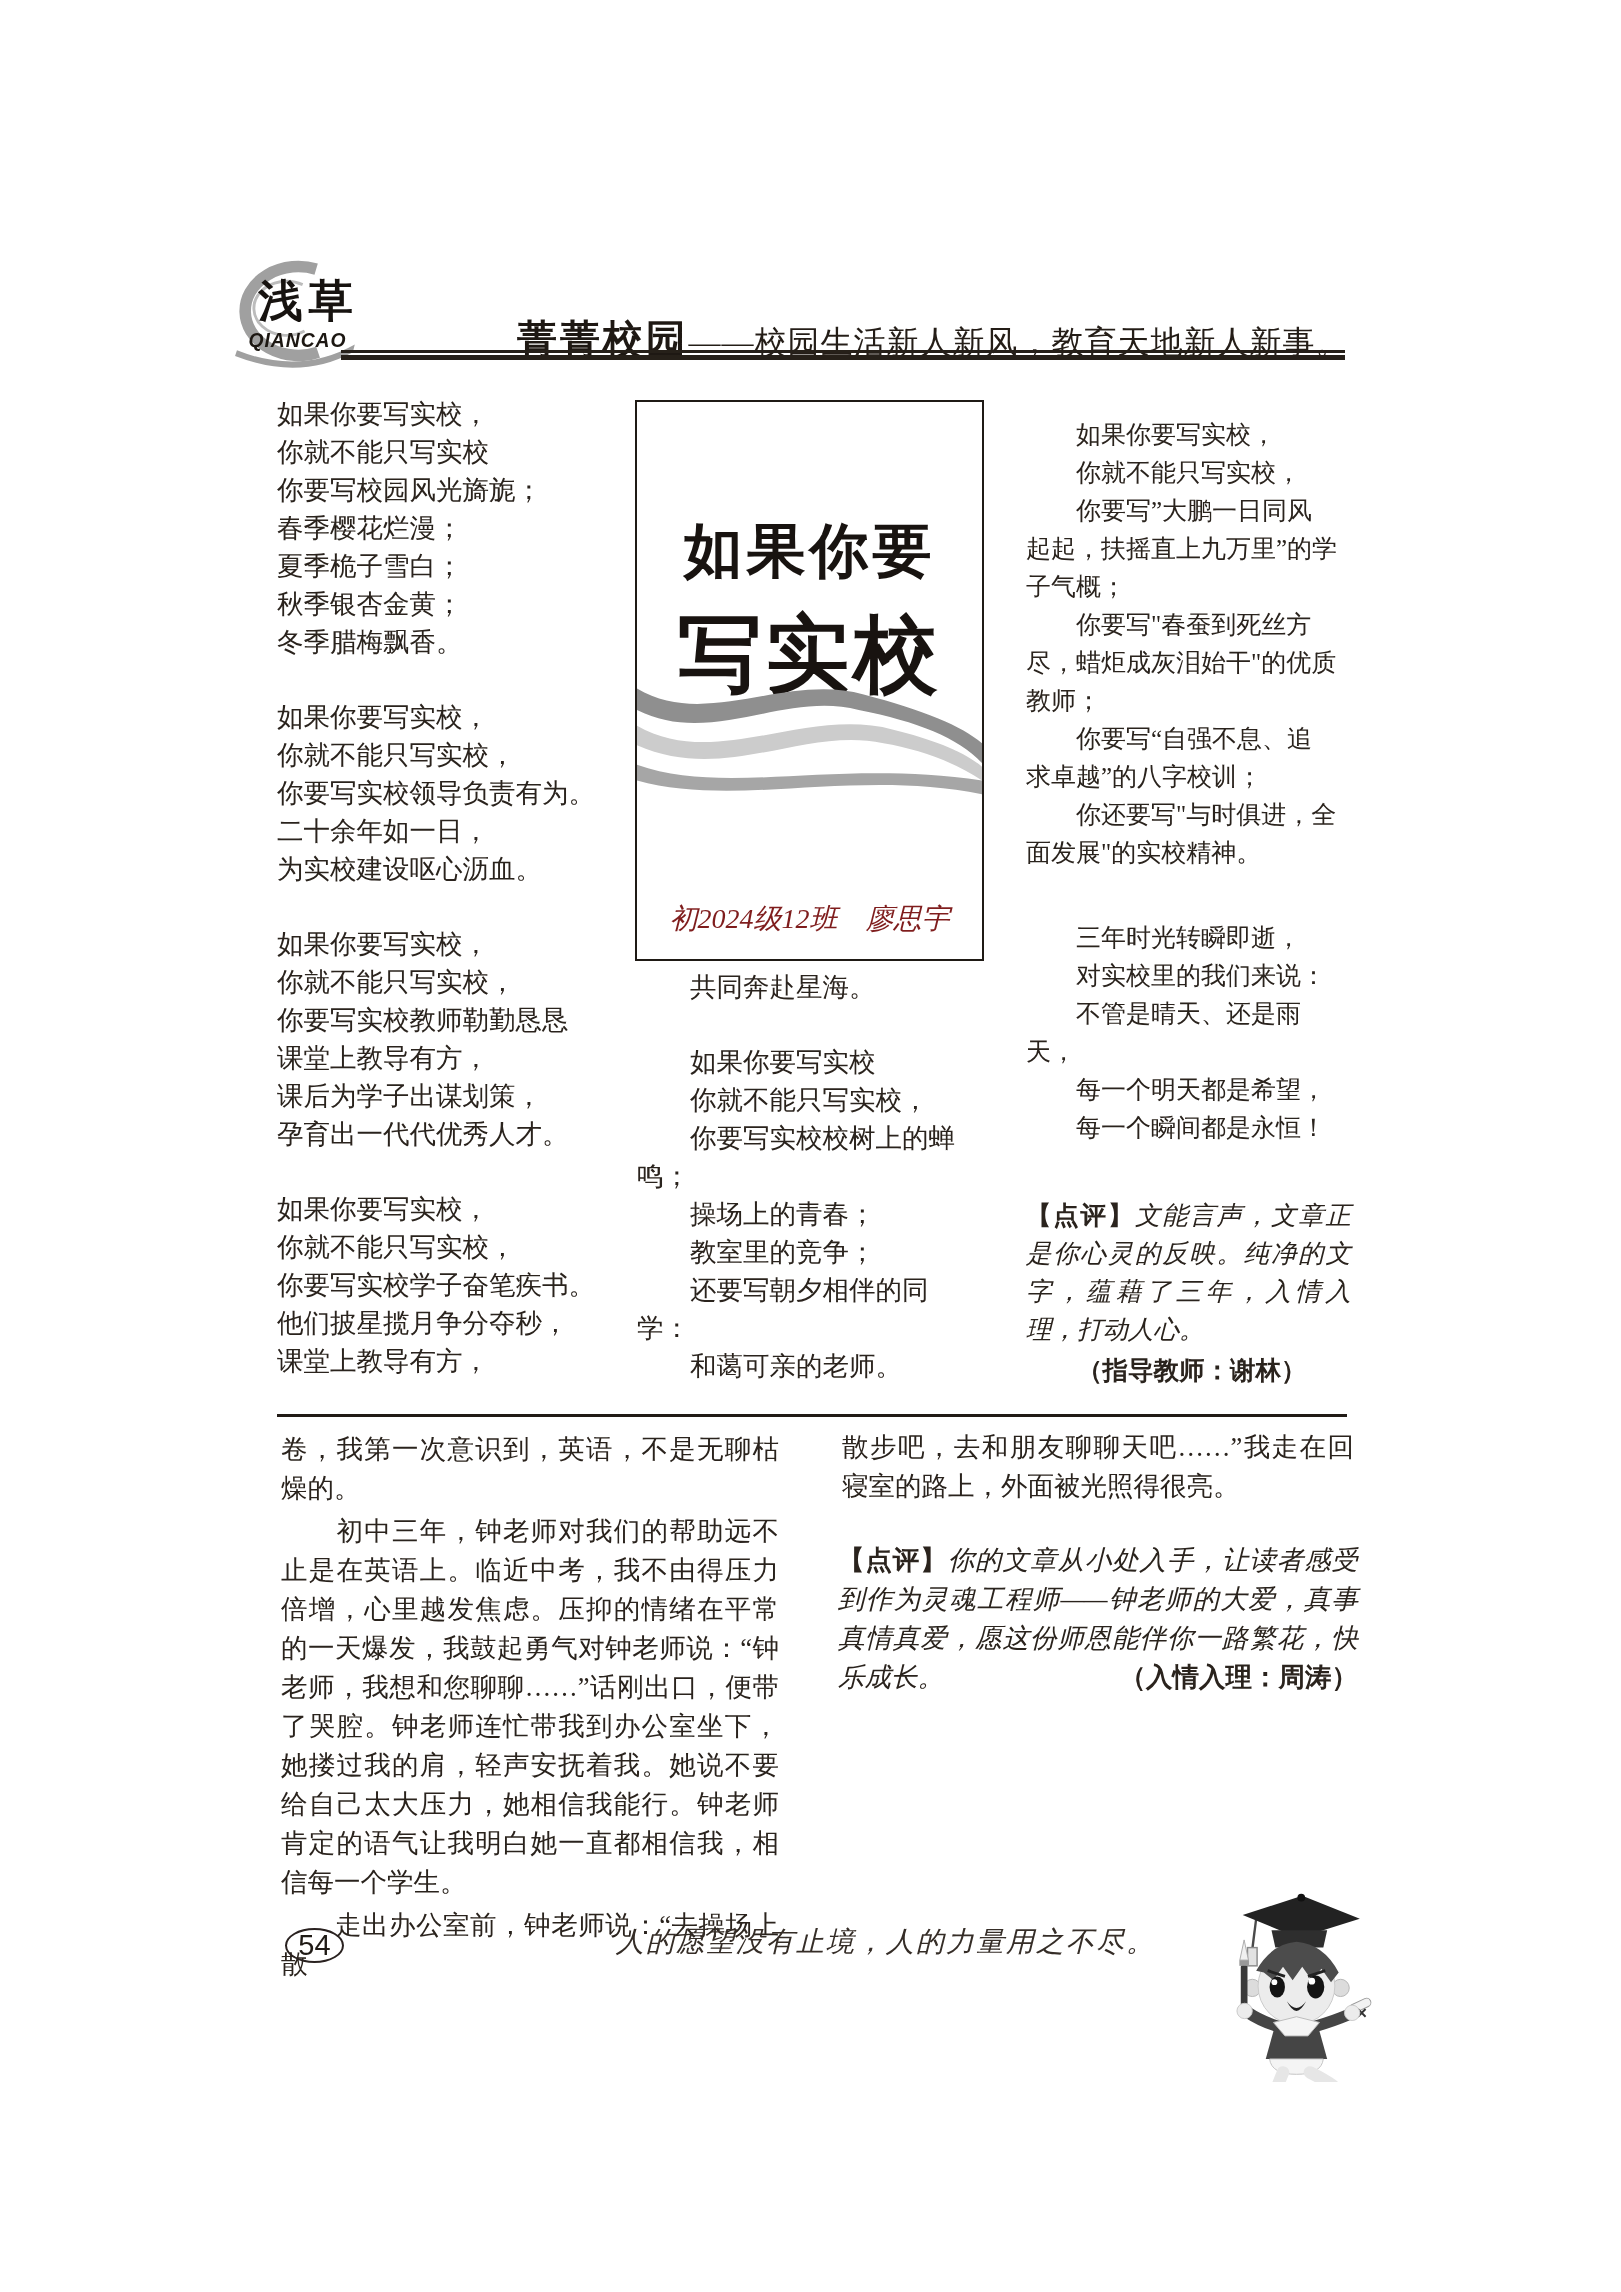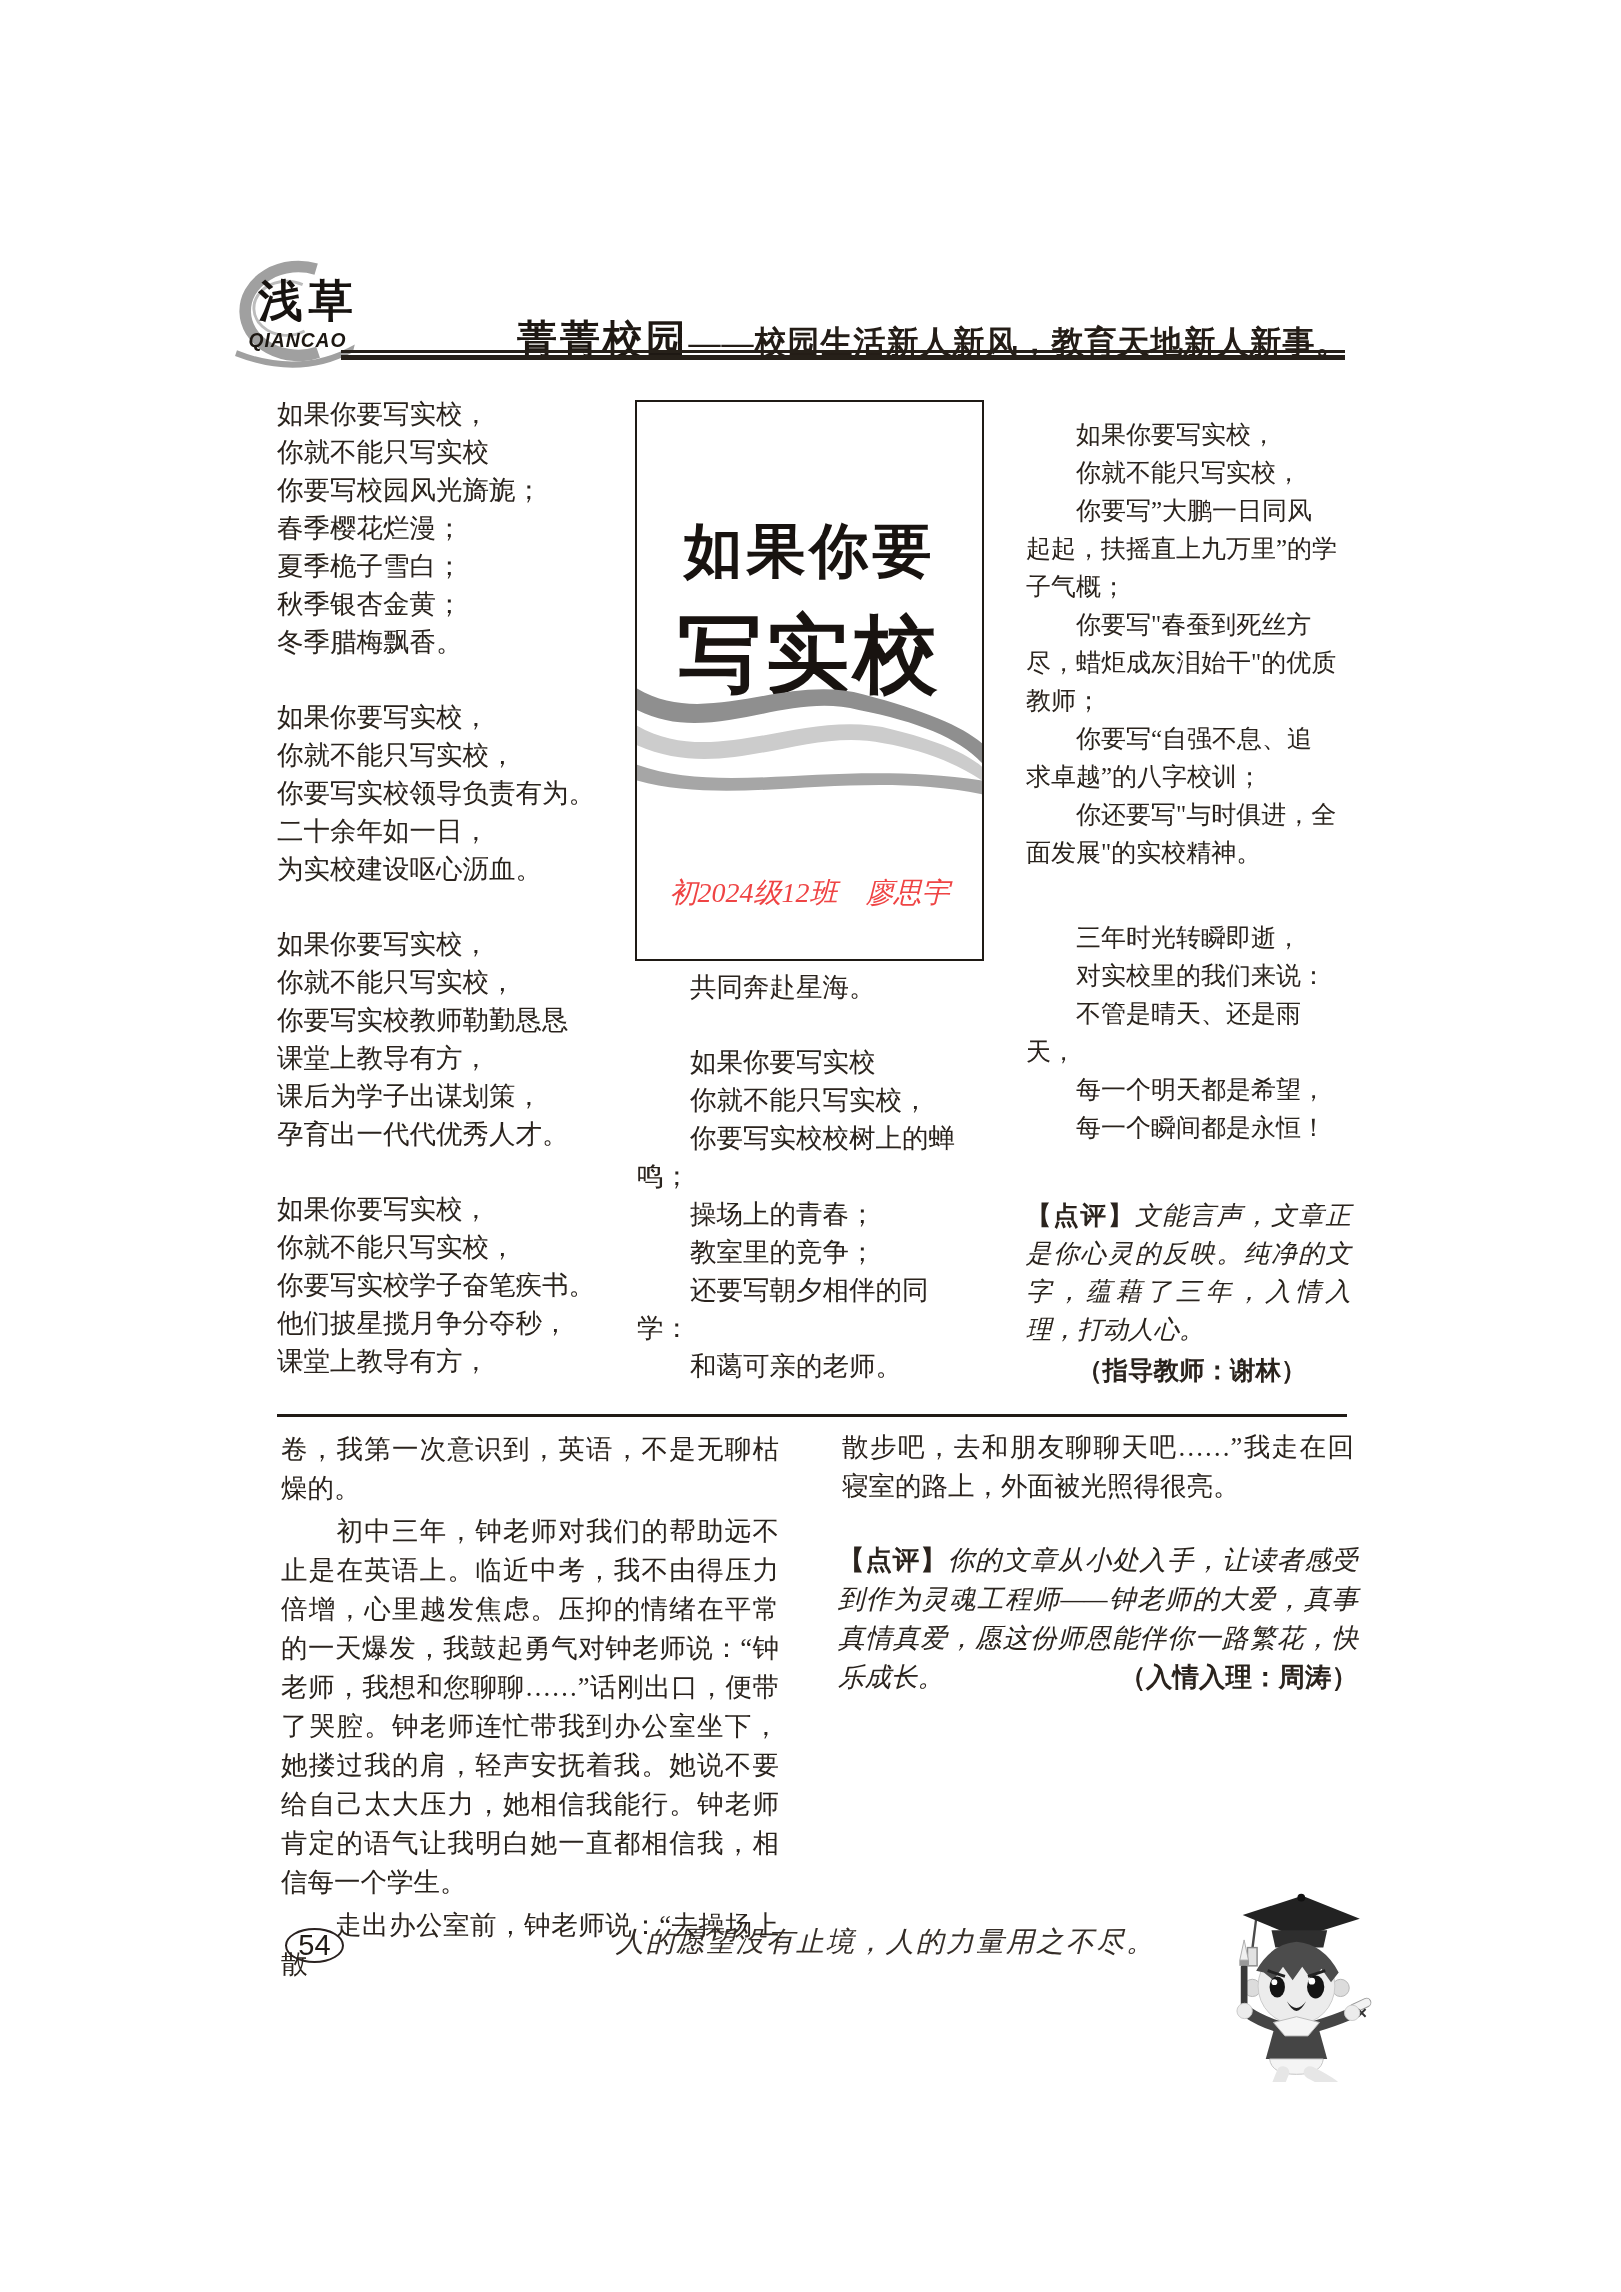--- a/index.html
+++ b/index.html
@@ -3,21 +3,21 @@
 <meta charset="utf-8">
 <style>
   html,body{margin:0;padding:0;background:#ffffff;}
   .page{position:relative;width:1400px;height:2293px;background:#ffffff;overflow:hidden;
         font-family:"Liberation Serif","DejaVu Serif",serif;color:#2a231d;}
 
   
   .logo-svg{position:absolute;left:208px;top:255px;width:169px;height:122px;}
   .tagline{position:absolute;left:486px;top:312px;display:flex;align-items:baseline;white-space:nowrap;}
   .tag-lead{font-family:"Liberation Sans","DejaVu Sans",sans-serif;font-weight:900;font-size:40px;letter-spacing:2.9px;color:#1e1813;margin-left:31px;}
-  .tag-rest{font-weight:bold;font-size:32px;letter-spacing:1px;color:#241d17;}
+  .tag-rest{font-weight:normal;font-size:32px;letter-spacing:1px;color:#241d17;}
   .rule{position:absolute;left:341px;top:350px;width:1004px;}
   .rule .r1{height:2.9px;background:#262019;}
   .rule .r2{height:4.9px;background:#262019;margin-top:2px;}
 
   
   .col{position:absolute;}
   .pline{font-size:26.5px;line-height:38px;white-space:nowrap;}
   .stanza{margin-bottom:37px;}
   .stanza:last-child{margin-bottom:0;}
   .col1{left:277px;top:395px;width:323px;}
@@ -27,22 +27,22 @@
   .col3 .stanza{margin-bottom:47px;}
 
   
   .title-box{position:absolute;left:635px;top:400px;width:349px;height:561px;
              border:2.9px solid #1f1a15;box-sizing:border-box;background:#fff;}
   .title1{margin-top:110px;text-align:center;font-family:"Liberation Sans","DejaVu Sans",sans-serif;
           font-weight:900;font-size:59px;letter-spacing:3.9px;color:#181310;}
   .title2{margin-top:5.9px;text-align:center;font-family:"Liberation Sans","DejaVu Sans",sans-serif;
           font-weight:900;font-size:84px;letter-spacing:3.9px;color:#181310;}
   .wave{position:absolute;left:0;top:267px;width:100%;height:133px;}
-  .byline{position:absolute;left:0;top:472px;width:100%;text-align:center;
-          font-style:italic;font-size:28px;color:#ef4444;}
+  .byline{position:absolute;left:0;top:498px;width:100%;text-align:center;
+          font-style:italic;font-size:28px;color:#7f1d1d;}
 
   
   .comment{margin:0;text-align:justify;}
   .c-label{font-family:"Liberation Sans","DejaVu Sans",sans-serif;font-weight:bold;font-style:normal;}
   .c-text{font-style:italic;}
   .poem-comment{margin-top:49px;font-size:25.5px;line-height:38px;}
   .teacher{margin-top:2px;padding-left:51px;font-family:"Liberation Sans","DejaVu Sans",sans-serif;
            font-weight:bold;font-size:25.5px;line-height:38px;white-space:nowrap;}
 
   

